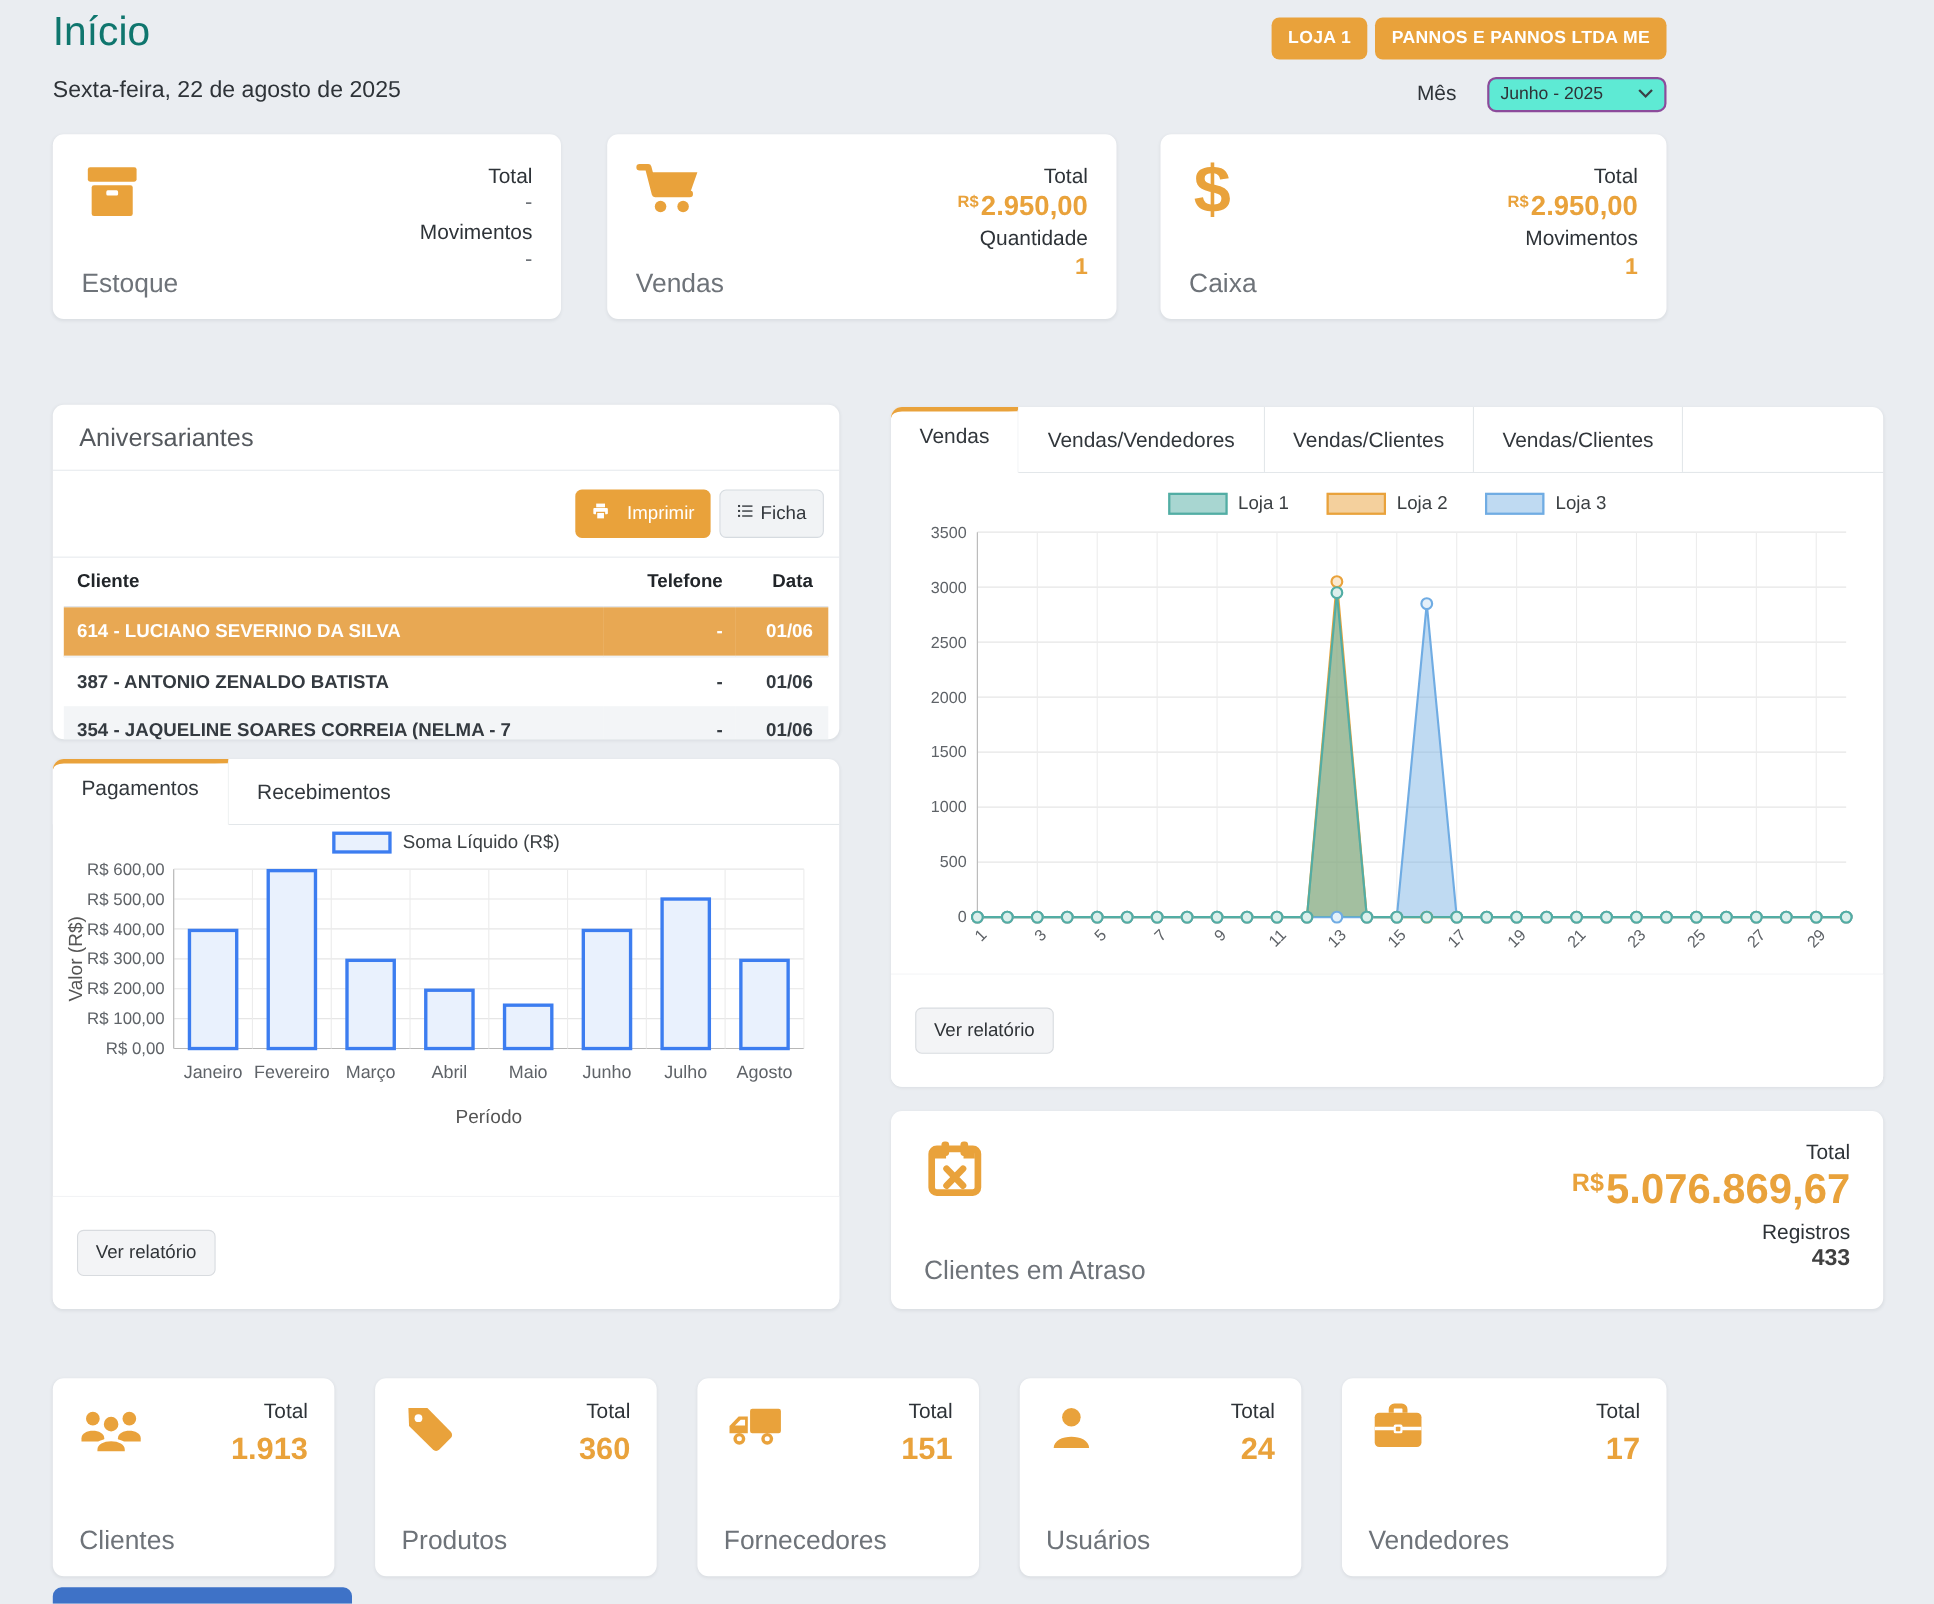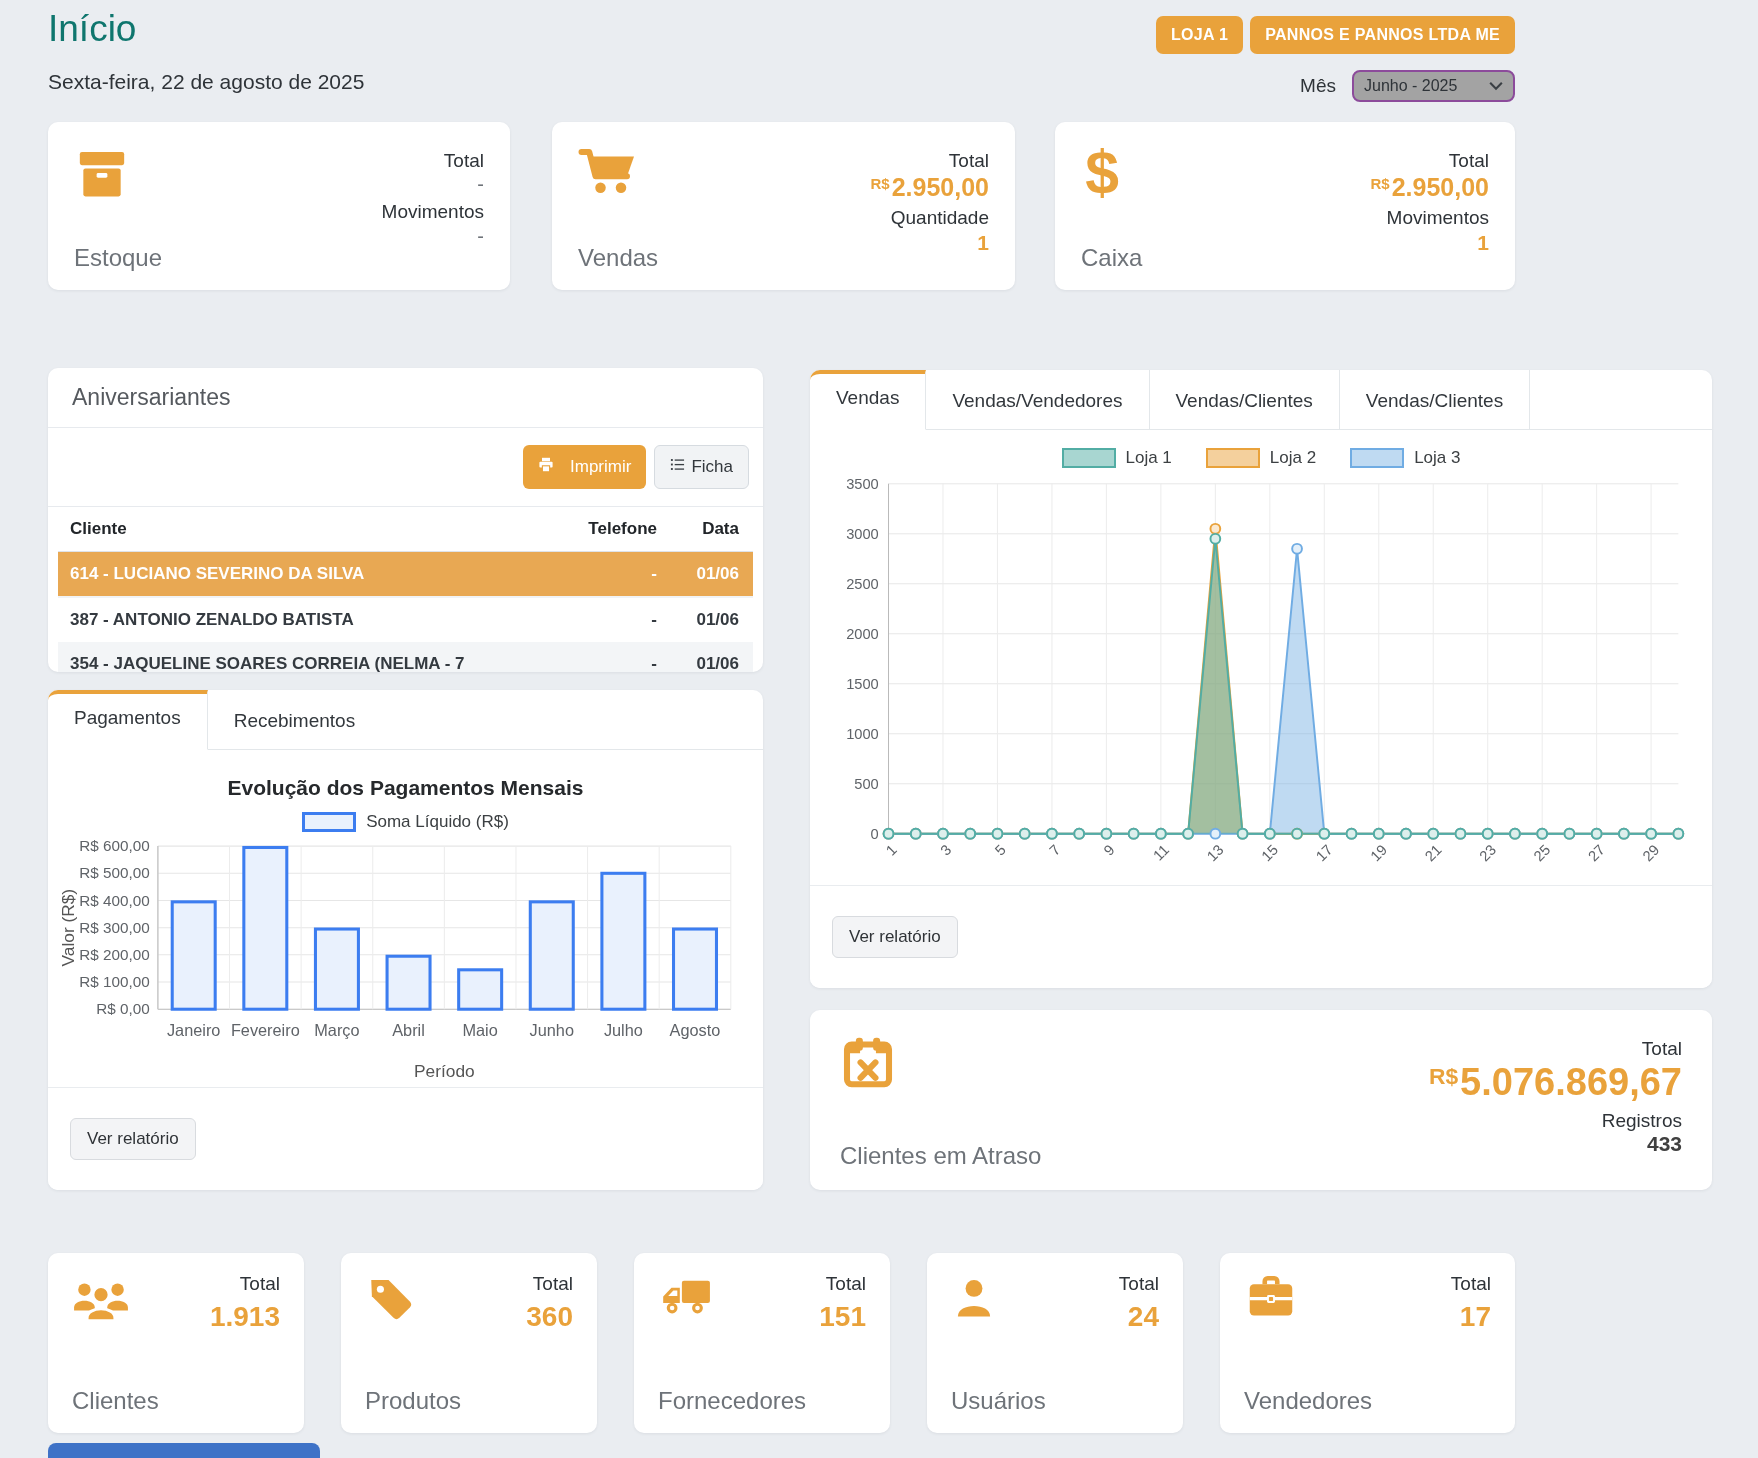--- a/index.html
+++ b/index.html
@@ -11,23 +11,23 @@
     color: #32373c;
     overflow: hidden;
   }
   .card { position: absolute; background: #fff; border-radius: 10px; box-shadow: 0 1px 3px rgba(40,45,60,.08); }
 
   
   .page-title { position:absolute; left:48px; top:8px; font-size:37px; color:#0f766e; font-weight:500; }
   .page-date  { position:absolute; left:48px; top:70px; font-size:21px; color:#2e3338; }
   .badges { position:absolute; top:16px; right:243px; display:flex; gap:7px; }
   .badge { background:#e9a23b; color:#fff; font-weight:bold; font-size:16px; padding:10px 15px; border-radius:7px; letter-spacing:.3px; }
-  .month-row { position:absolute; top:70px; right:243px; display:flex; align-items:center; gap:16px; }
+  .month-row { position:absolute; top:70px; right:243px; display:flex; align-items:center; gap:28px; }
   .month-label { font-size:19px; color:#2e3338; }
-  .month-select { width:163px; height:32px; background:#a3a3a3; border:2px solid #8c4b9b; border-radius:8px;
+  .month-select { width:163px; height:32px; background:#5eead4; border:2px solid #8c4b9b; border-radius:8px;
     display:flex; align-items:center; justify-content:space-between; padding:0 10px; font-size:16px; color:#2e3338; cursor:pointer; }
 
   
   .stat-card { height:168px; padding:24px 26px 18px; display:flex; justify-content:space-between; }
   .stat-left { display:flex; flex-direction:column; justify-content:space-between; }
   .stat-label { font-size:24px; color:#6e7379; }
   .stat-right { text-align:right; }
   .m-name { font-size:19px; color:#2e3338; margin-top:4px; }
   .m-val  { font-size:25px; font-weight:bold; color:#e9a23b; line-height:1.25; }
   .m-val2 { font-size:21px; font-weight:bold; color:#e9a23b; line-height:1.3; }
@@ -229,21 +229,20 @@
       </tr>
     </tbody>
   </table>
 </div>
 
 <div class="card" id="payments">
   <div class="tabs">
     <div class="tab active">Pagamentos</div>
     <div class="tab">Recebimentos</div>
   </div>
-  <div class="chart-title">Evolução dos Pagamentos Mensais</div>
   <div class="legend-row">
     <div class="legend-item">
       <span class="lg-box" style="border-color: rgb(60, 125, 240); background: rgb(233, 241, 253);"></span>
       <span class="lg-label">Soma Líquido (R$)</span>
     </div>
   </div>
   <div class="chart"><svg viewBox="0 0 670 240" width="100%">
         <line x1="98" y1="166" x2="660" y2="166" stroke="#b7b7b7" stroke-width="1"></line>
         <text x="90" y="171" text-anchor="end" class="tick">R$ 0,00</text>
         <line x1="98" y1="139.33333333333334" x2="660" y2="139.33333333333334" stroke="#e6e6e6" stroke-width="1"></line>

